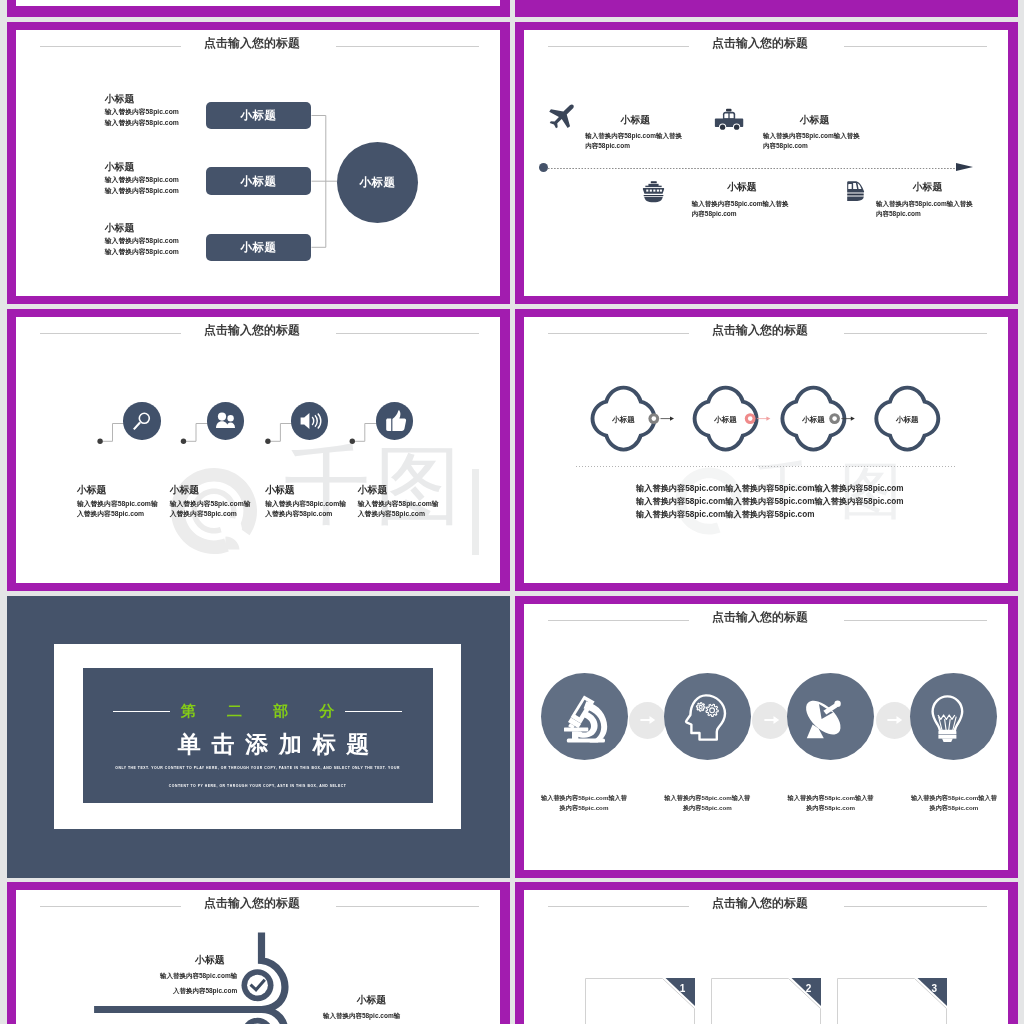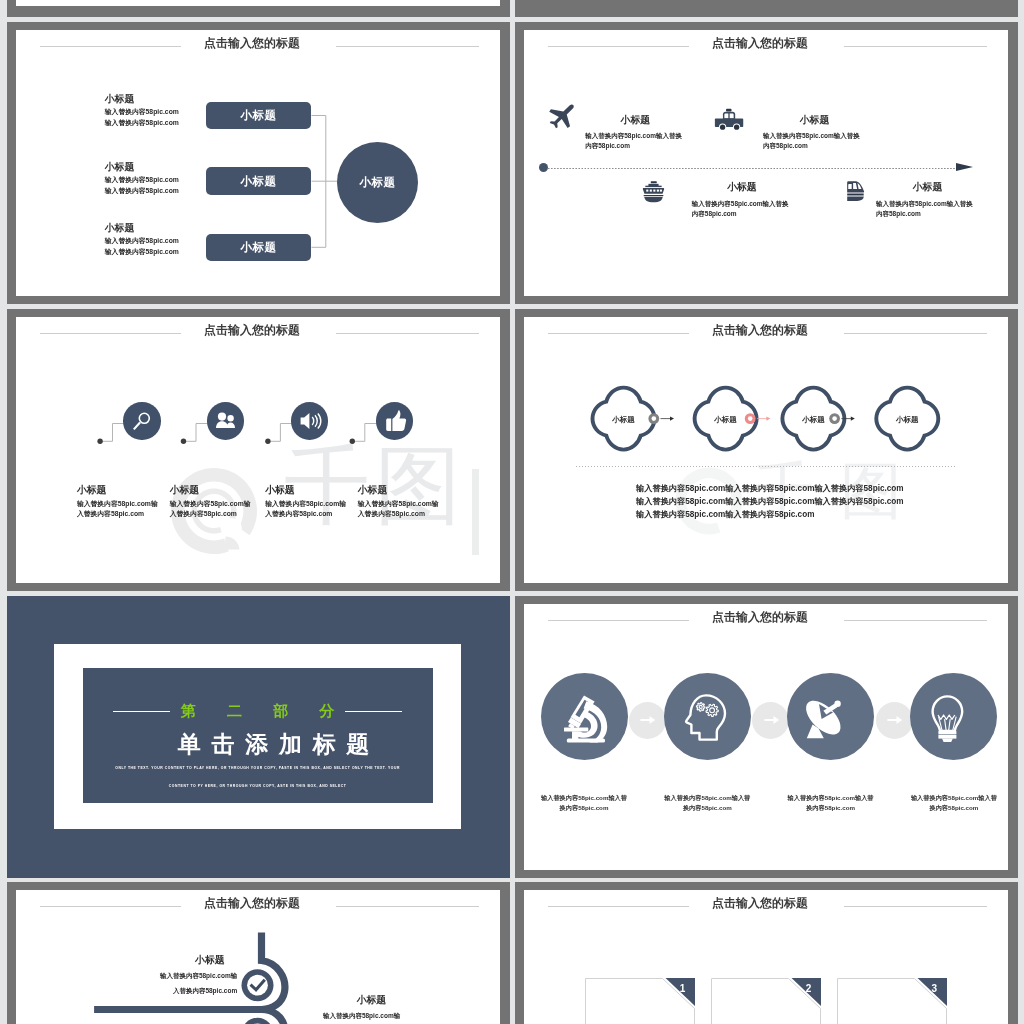--- a/index.html
+++ b/index.html
@@ -1,19 +1,19 @@
 <!DOCTYPE html>
 <html><head>
 <meta charset="utf-8">
 <style>
   html,body{margin:0;padding:0;}
   body{width:1024px;height:1024px;background:#e4e5e6;overflow:hidden;
        font-family:"Liberation Sans",sans-serif;}
   .page{position:relative;width:1024px;height:1024px;overflow:hidden;background:#e4e5e6;}
-  .slide{position:absolute;background:#737373;box-sizing:border-box;}
+  .slide{position:absolute;background:#a21caf;box-sizing:border-box;}
   .paper{position:absolute;left:9px;top:8px;right:10px;bottom:8px;background:#fff;overflow:hidden;}
 
   
   .shead{position:absolute;left:0;right:0;top:8px;height:18px;}
   .shead .ttl{position:absolute;left:0;right:0;top:-2px;text-align:center;
      font-size:11.9px;font-weight:bold;color:#3c3c3c;letter-spacing:0.1px;white-space:nowrap;
      transform:translateX(-6px);}
   .shead .rule{position:absolute;top:8px;height:1px;background:#cdcdcd;}
   .shead .rule.l{left:24px;width:141px;}
   .shead .rule.r{right:21px;width:143px;}

